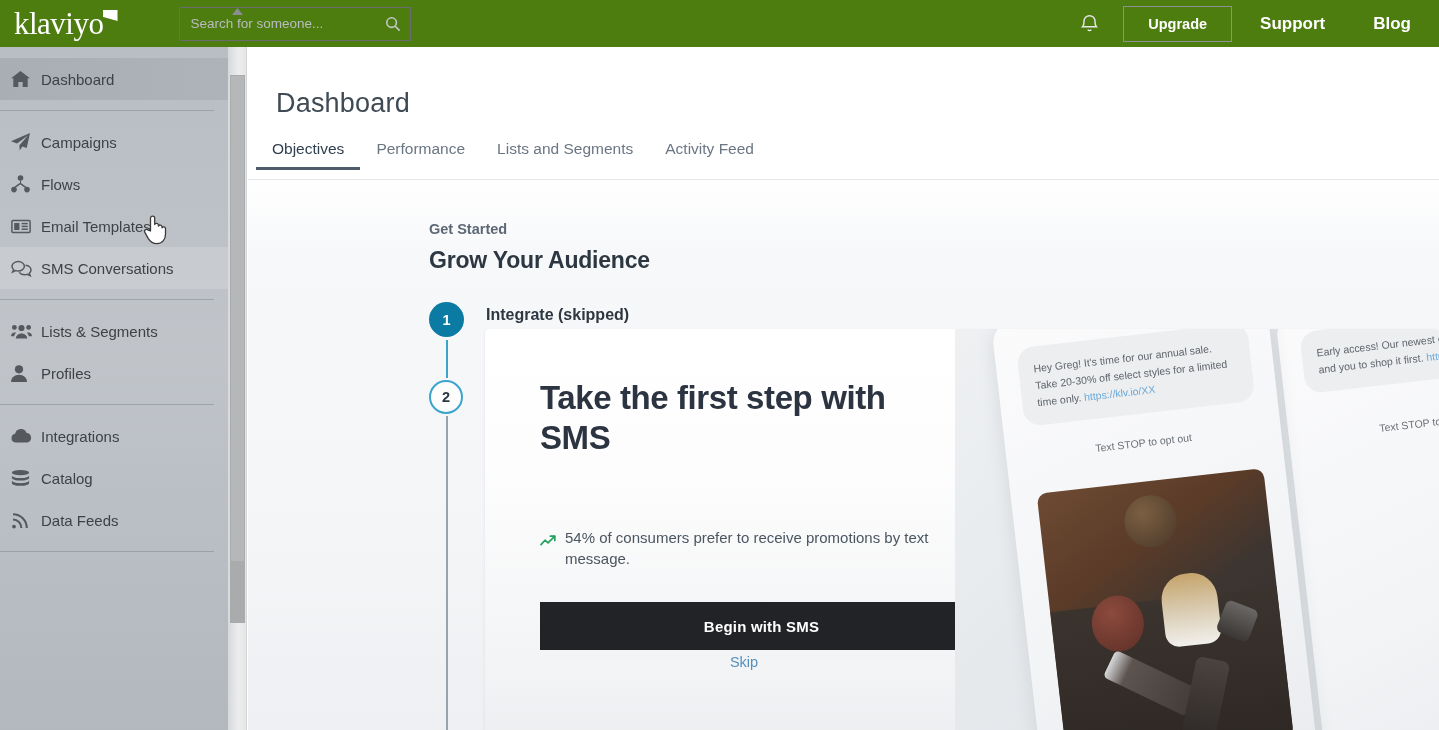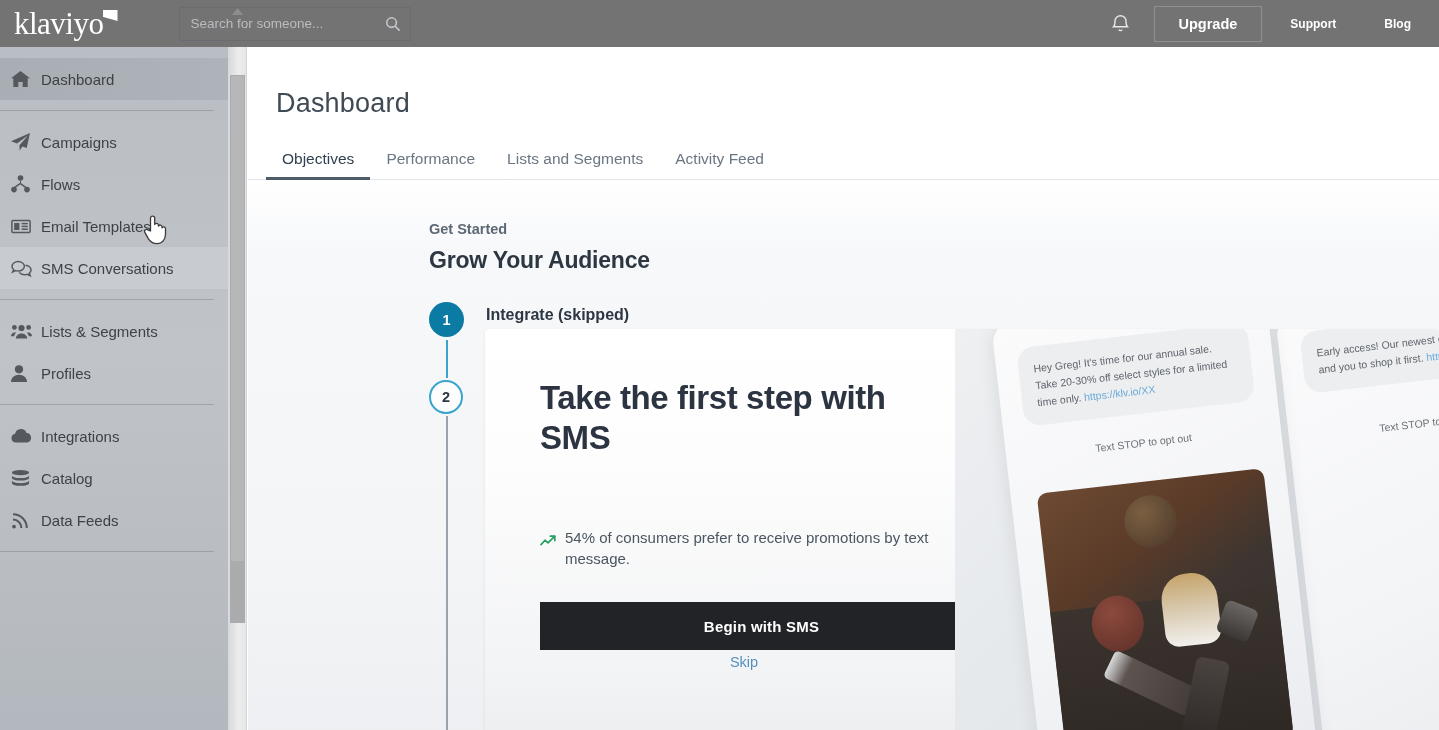--- a/index.html
+++ b/index.html
@@ -7,21 +7,21 @@
     width: 1439px; height: 730px;
     overflow: hidden;
     font-family: "Liberation Sans", sans-serif;
     background: #ffffff;
   }
 
   
   .topbar {
     position: absolute; top: 0; left: 0;
     width: 1439px; height: 47px;
-    background: #737373;
+    background: #4d7c0f;
     display: flex; align-items: center;
   }
   .logo {
     margin-left: 14px;
     color: #ffffff;
     font-family: "Liberation Serif", serif;
     font-size: 31px;
     letter-spacing: -0.5px;
     position: relative;
     line-height: 1;
@@ -56,21 +56,21 @@
   .upgrade-btn {
     border: 1px solid #8e9094;
     color: #ffffff;
     font-size: 14.5px; font-weight: bold;
     padding: 9px 24px;
     background: transparent;
     cursor: pointer;
     font-family: "Liberation Sans", sans-serif;
   }
   .topnav-link {
-    color: #ffffff; font-size: 12px; font-weight: bold;
+    color: #ffffff; font-size: 17px; font-weight: bold;
     text-decoration: none;
     padding: 0 20px;
   }
 
   
   .sidebar {
     position: absolute; top: 47px; left: 0;
     width: 228px; height: 683px;
     background: linear-gradient(to bottom, #b9bec4 0%, #c0c4c9 45%, #b3b8be 100%);
     overflow: hidden;
@@ -133,22 +133,22 @@
     width: 1191px; height: 683px;
     background: #ffffff;
     overflow: hidden;
   }
   .page-title {
     font-size: 27px; color: #3f4a55; font-weight: normal;
     padding: 41px 0 0 28px;
     letter-spacing: 0.2px;
   }
   .tabs {
-    display: flex; align-items: flex-end;
-    padding-left: 18px;
+    display: flex; align-items: flex-start;
+    padding-left: 8px;
     margin-top: 21px;
     border-bottom: 1px solid #e3e6ea;
     height: 40px;
   }
   .tab {
     font-size: 15.5px; color: #6b7683;
     padding: 0 16px 11px 16px;
     cursor: pointer;
     position: relative;
   }

